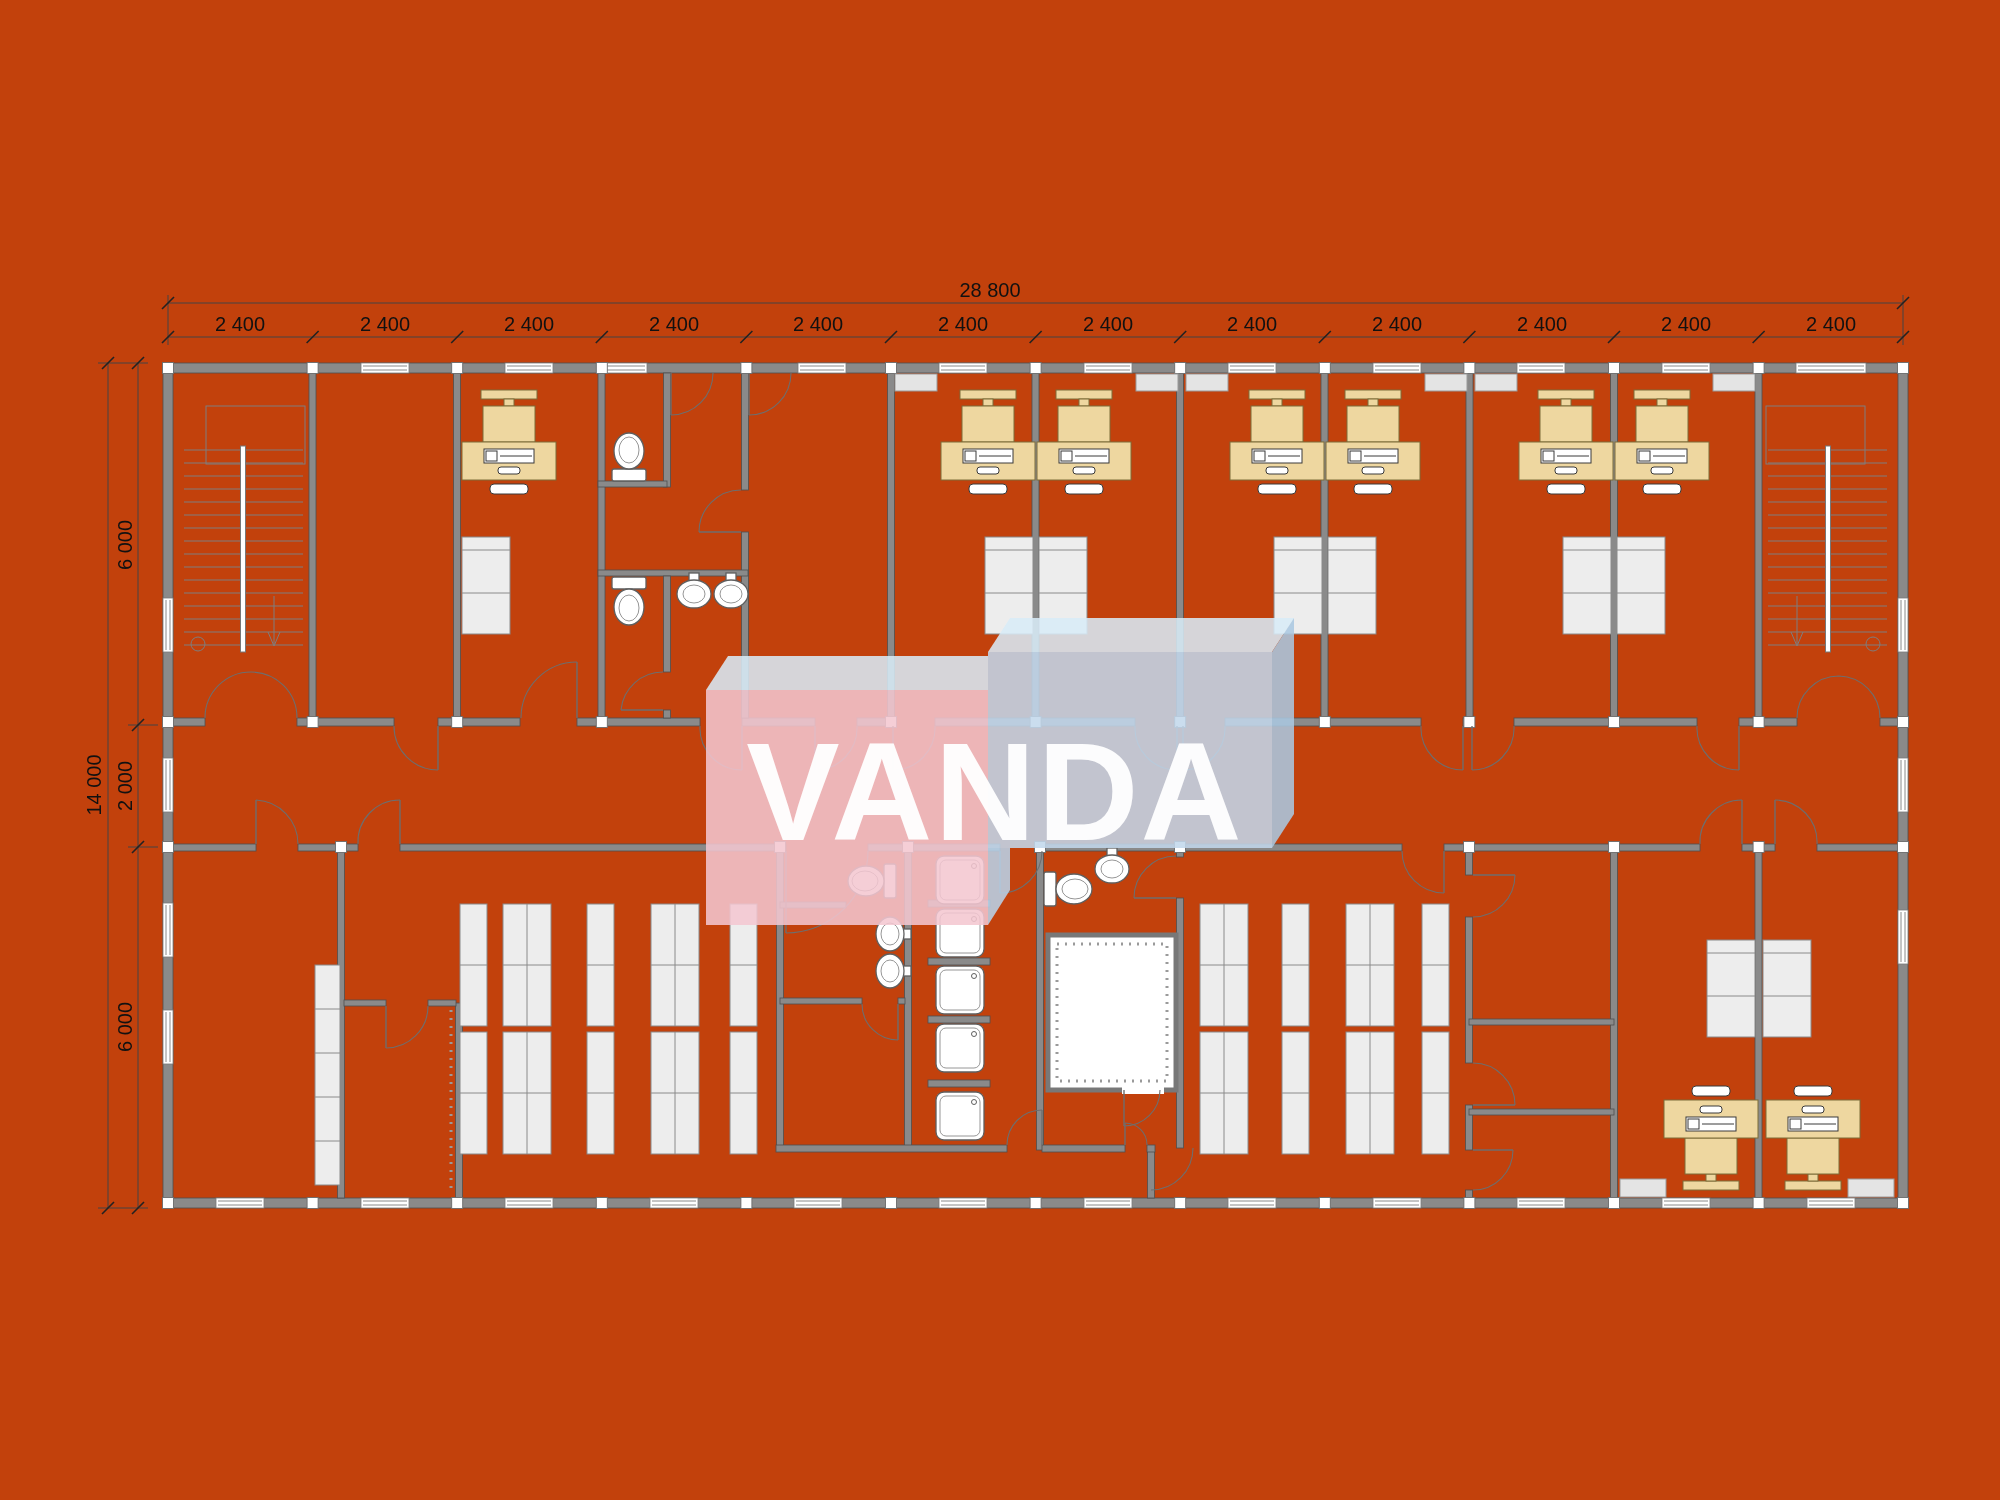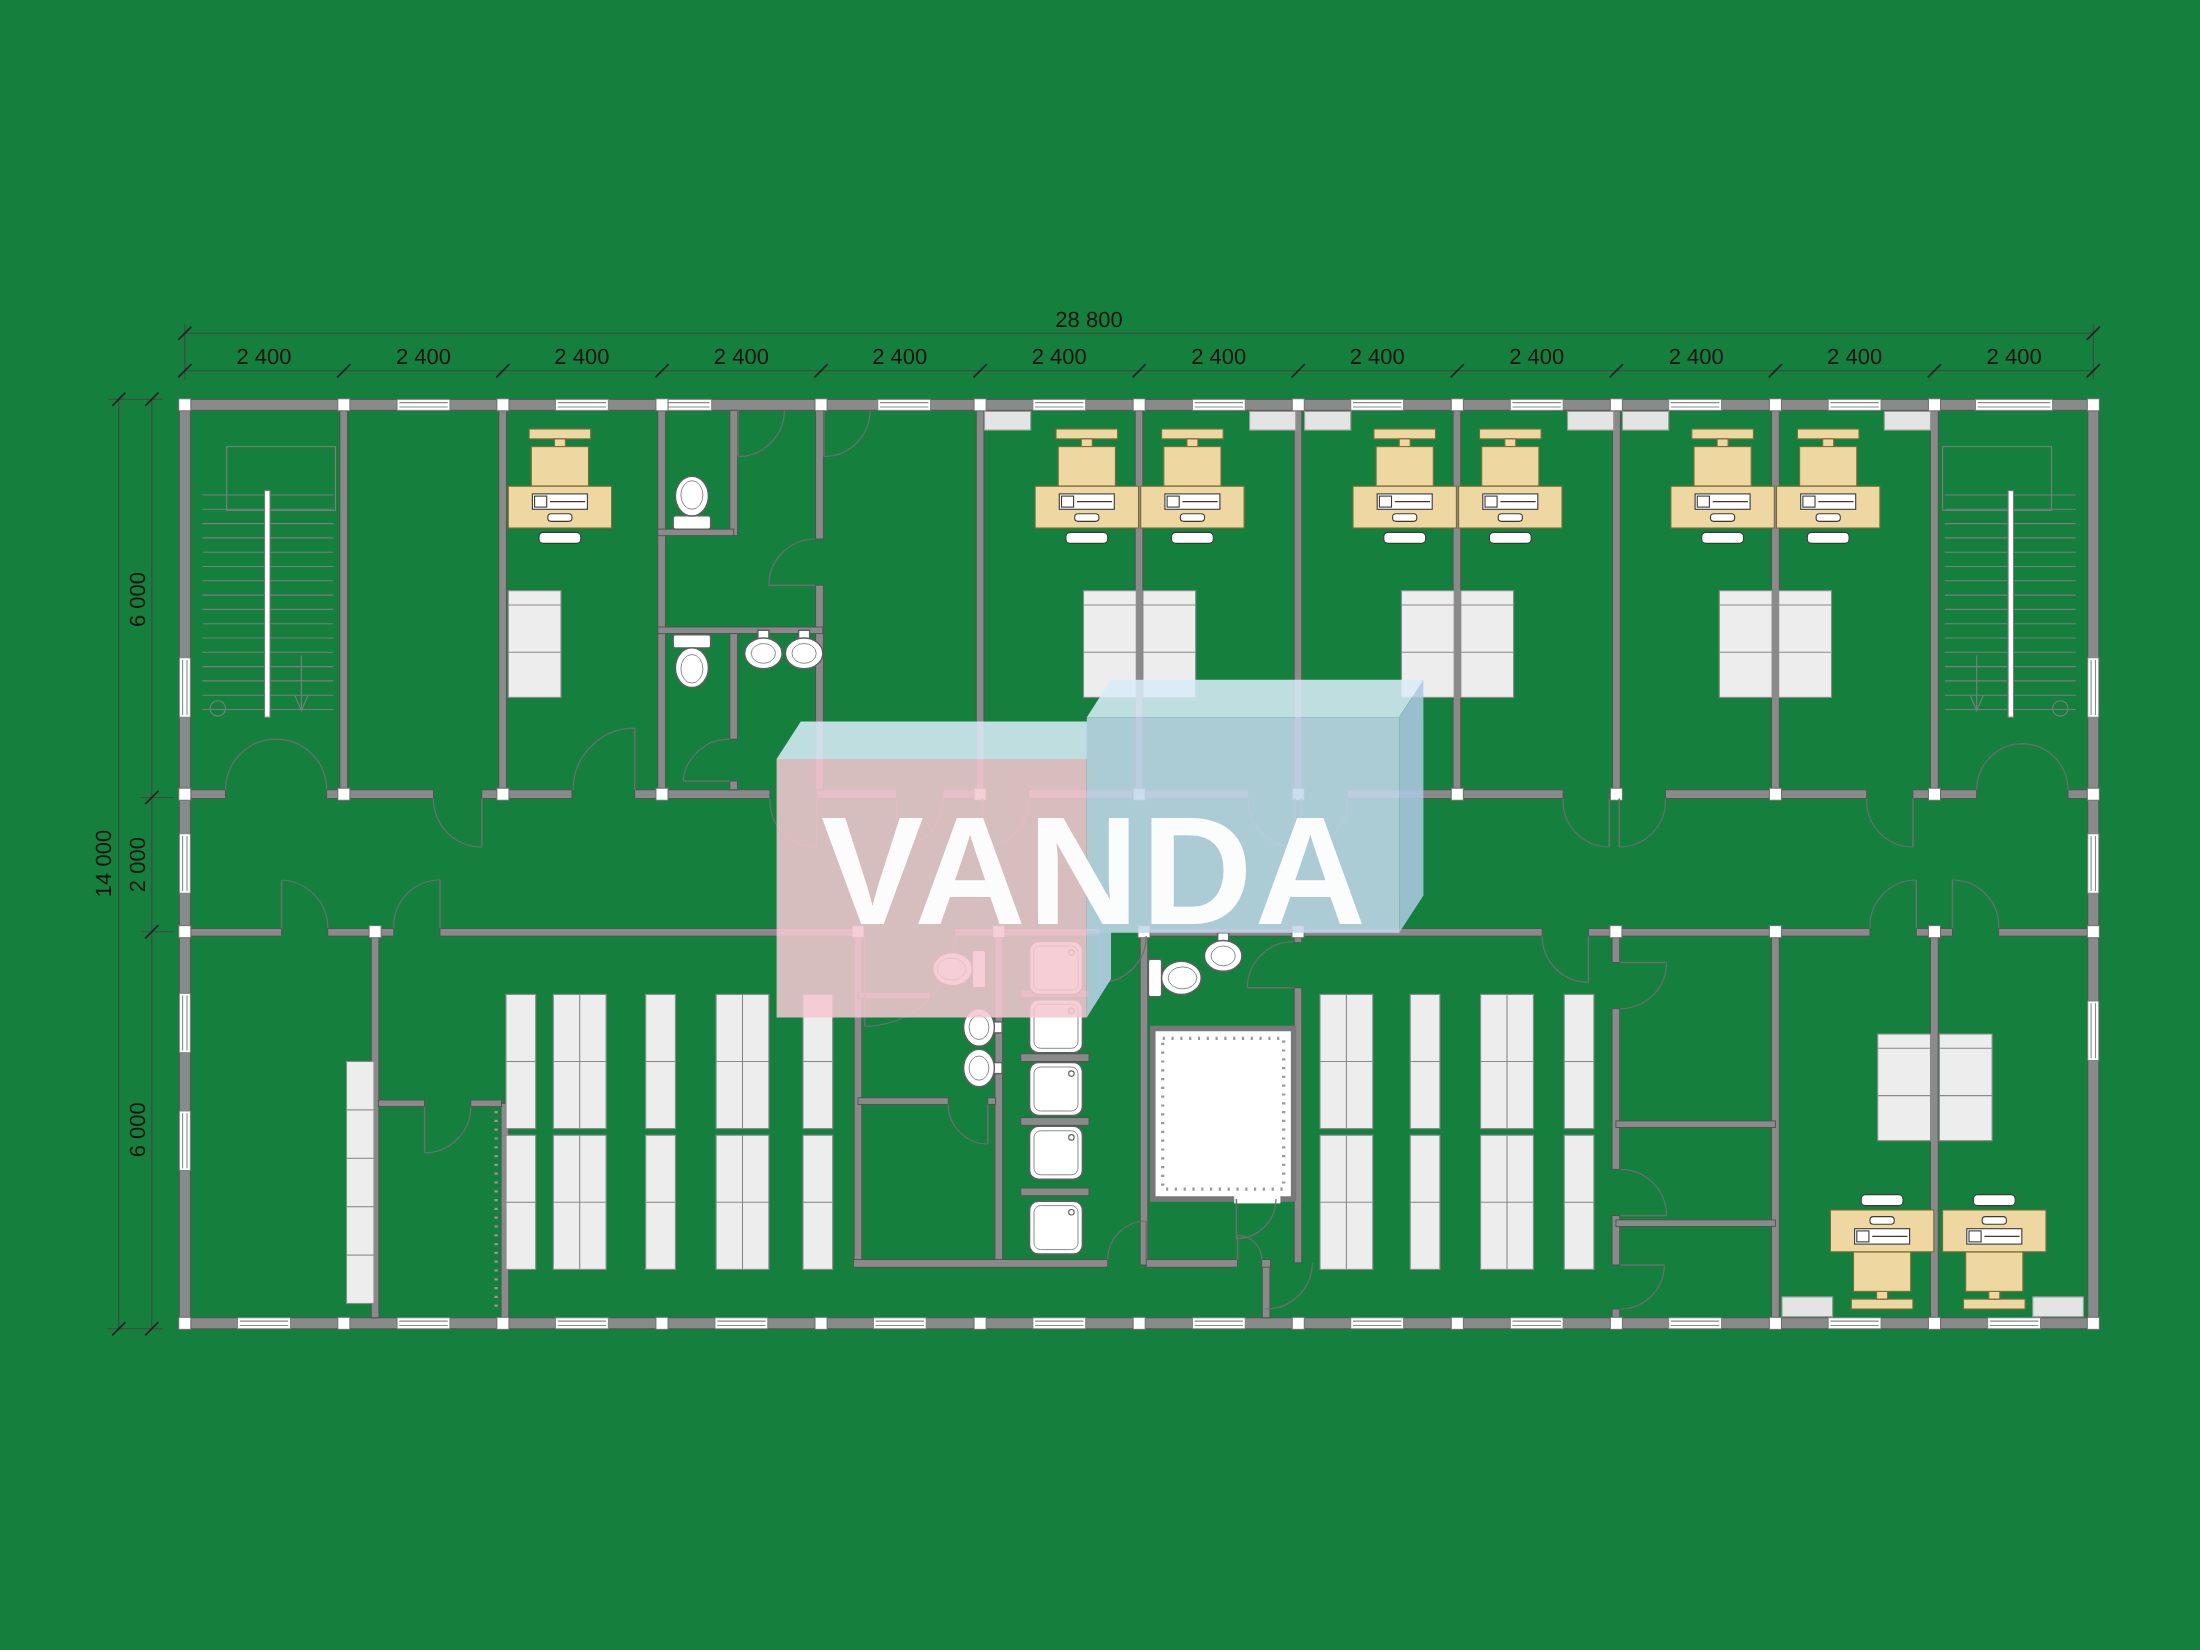--- a/index.html
+++ b/index.html
@@ -1,16 +1,16 @@
 <!DOCTYPE html>
 <html><head>
 <meta charset="utf-8">
 <style>
   html,body{margin:0;padding:0;background:#fff;}
-  .page{position:relative;width:2000px;height:1500px;background:#15803d;overflow:hidden;
+  .page{position:relative;width:2000px;height:1500px;background:#c2410c;overflow:hidden;
         font-family:"Liberation Sans",sans-serif;}
   svg{display:block;}
   .wall{fill:#8a8a8a;stroke:#4f4f4f;stroke-width:.8;}
   .thin{stroke:#6e6e6e;stroke-width:1.1;fill:none;}
   .leaf{stroke:#6e6e6e;stroke-width:1.4;fill:none;}
   .furn{fill:#ededed;stroke:#8a8a8a;stroke-width:1;}
   .furnl{stroke:#8a8a8a;stroke-width:1;}
   .cab{fill:#e4e4e4;stroke:#9a9a9a;stroke-width:1;}
   .desk{fill:#eed7a0;stroke:#7c6c38;stroke-width:1;}
   .mono{fill:#fff;stroke:#3a3a3a;stroke-width:1;}

